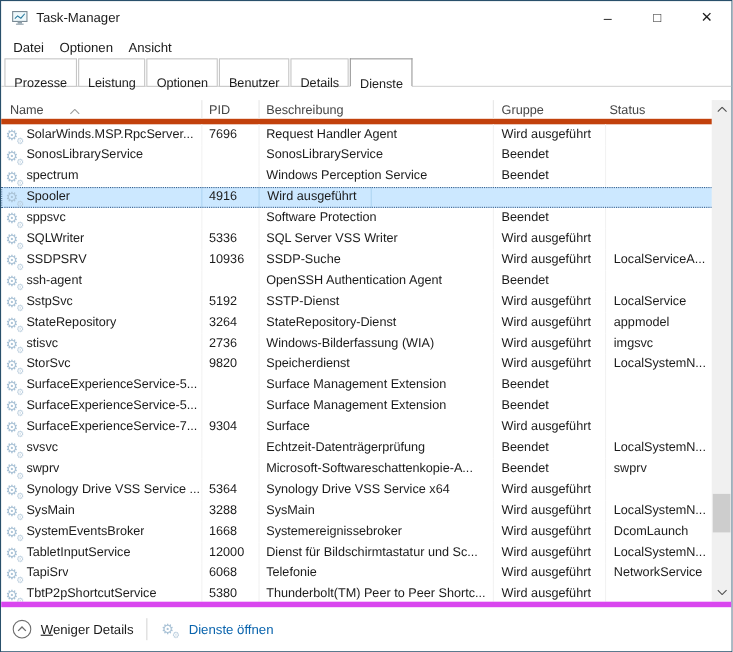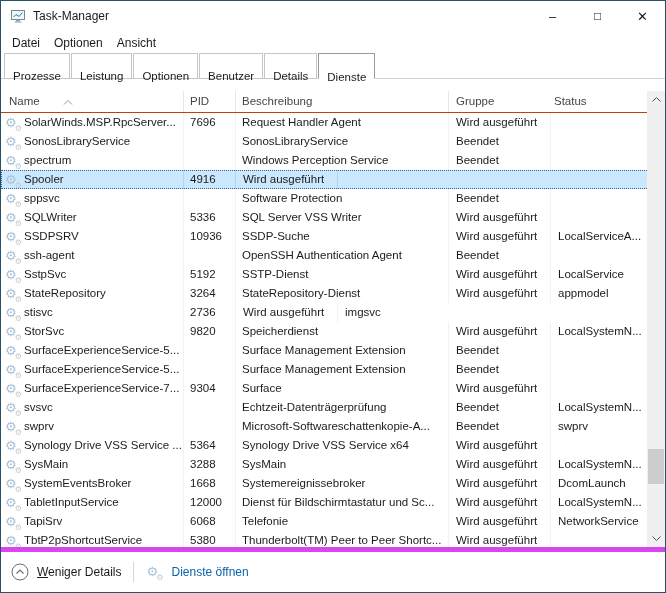--- a/index.html
+++ b/index.html
@@ -27,21 +27,21 @@
   .tabbar::after { content:""; position:absolute; left:0; right:0; bottom:0;
                    border-bottom:1px solid #d3d3d3; }
   .tab { position:relative; z-index:1; box-sizing:border-box; height:21px; line-height:20px;
          padding:12px 8px; font-size:11.5px; background:#fff;
          border:1px solid #c6c6c6; margin-right:1px; white-space:nowrap; }
   .tab.active { z-index:2; height:24px; line-height:22px; border-color:#999;
                 border-bottom:1px solid #fff; }
   
   .list { position:relative; margin-top:12px; height:456px; overflow:hidden; }
   .lheader { display:flex; width:648px; height:22px; box-sizing:border-box;
-             border-bottom:1px solid #c2410c; color:#454545; }
+             border-bottom:5px solid #c2410c; color:#454545; }
   .hcell { box-sizing:border-box; border-right:1px solid #e7e7e7; font-size:11.5px;
            line-height:21px; position:relative; white-space:nowrap; overflow:hidden; }
   .hcell.c4 { border-right:none; }
   .sort-caret { position:absolute; top:0; left:62px; }
   .row { display:flex; width:648px; height:19px; }
   .cell { box-sizing:border-box; border-right:1px solid #f2f2f2; font-size:11.5px;
           line-height:19px; white-space:nowrap; overflow:hidden; }
   .cell.c4 { border-right:none; }
   .c0 { width:183px; padding-left:8px; }
   .cell.c0 { padding-left:4px; display:flex; align-items:center; }
@@ -248,20 +248,21 @@
         </div>
         <div class="row">
           <div class="cell c0">
             <span class="svc-icon">
               <span class="g1">⚙</span>
               <span class="g2">⚙</span>
             </span>
             <span class="name-text">stisvc</span>
           </div>
           <div class="cell c1">2736</div>
+          <div class="cell c2">Windows-Bilderfassung (WIA)</div>
           <div class="cell c3">Wird ausgeführt</div>
           <div class="cell c4">imgsvc</div>
         </div>
         <div class="row">
           <div class="cell c0">
             <span class="svc-icon">
               <span class="g1">⚙</span>
               <span class="g2">⚙</span>
             </span>
             <span class="name-text">StorSvc</span>

